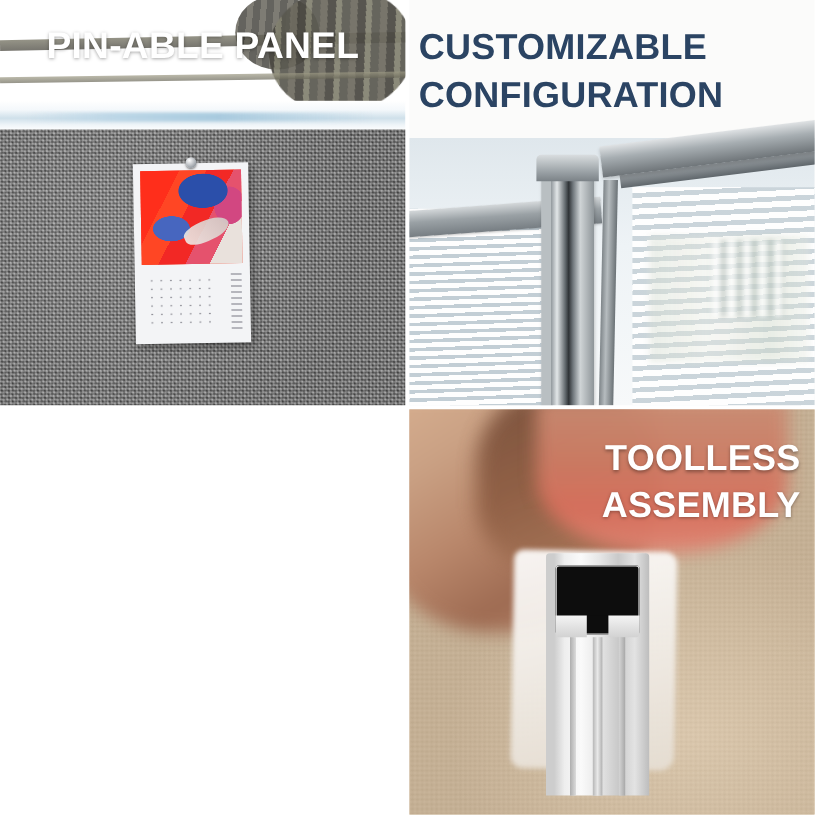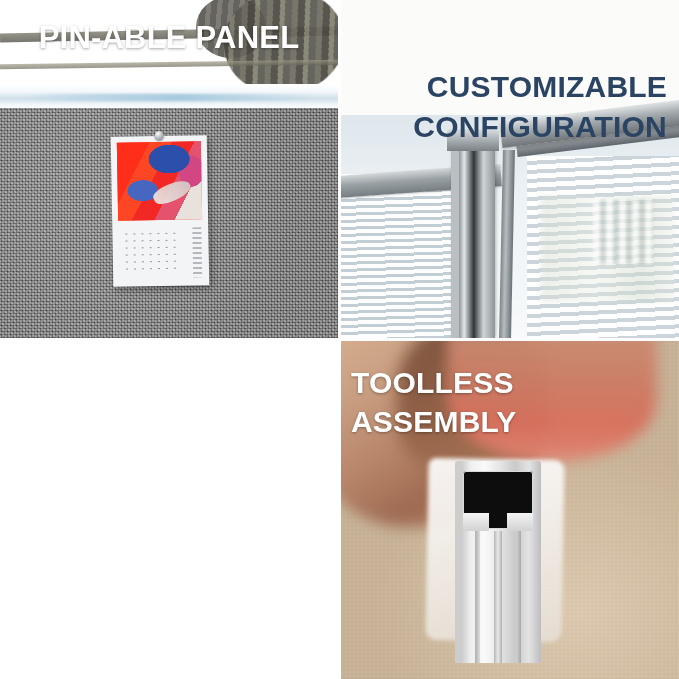--- a/index.html
+++ b/index.html
@@ -17,27 +17,27 @@
   
   .cap { position:absolute; z-index:40; line-height:1.04;
          letter-spacing:.2px; white-space:pre-line; }
   .cap-white { color:#ffffff; font-weight:bold;
                text-shadow:0 1px 3px rgba(0,0,0,.35); }
   .cap-navy  { color:#2b4463; font-weight:bold; }
 
   
   .cap-tl { left:0; right:0; top:22px; text-align:center; font-size:31px; }
   
-  .cap-tr { left:8px; right:12px; top:20px; text-align:right; font-size:30px;
-            line-height:1.32;margin-top:47px; }
+  .cap-tr { left:8px; right:12px; top:20px; text-align:left; font-size:30px;
+            line-height:1.32; }
   
   .cap-bl { left:8px; right:14px; top:18px; text-align:right; font-size:30px;
             line-height:1.32; }
   
-  .cap-br { left:10px; right:12px; top:22px; text-align:left; font-size:30px;
+  .cap-br { left:10px; right:12px; top:22px; text-align:right; font-size:30px;
             line-height:1.3; }
 
   
   .tl-ceiling { position:absolute; left:0; top:0; width:100%; height:84px;
       background:
         linear-gradient(180deg,#b5ae92 0%,#9d9madd 0%,#8d8a70 16%,#4c4a3f 30%,
                         #3b3a32 55%,#55524a 78%,#6e6b61 100%);
   }
   .tl-duct { position:absolute; right:-6px; top:-10px; width:120px; height:104px;
       border-radius:50% / 48%;

